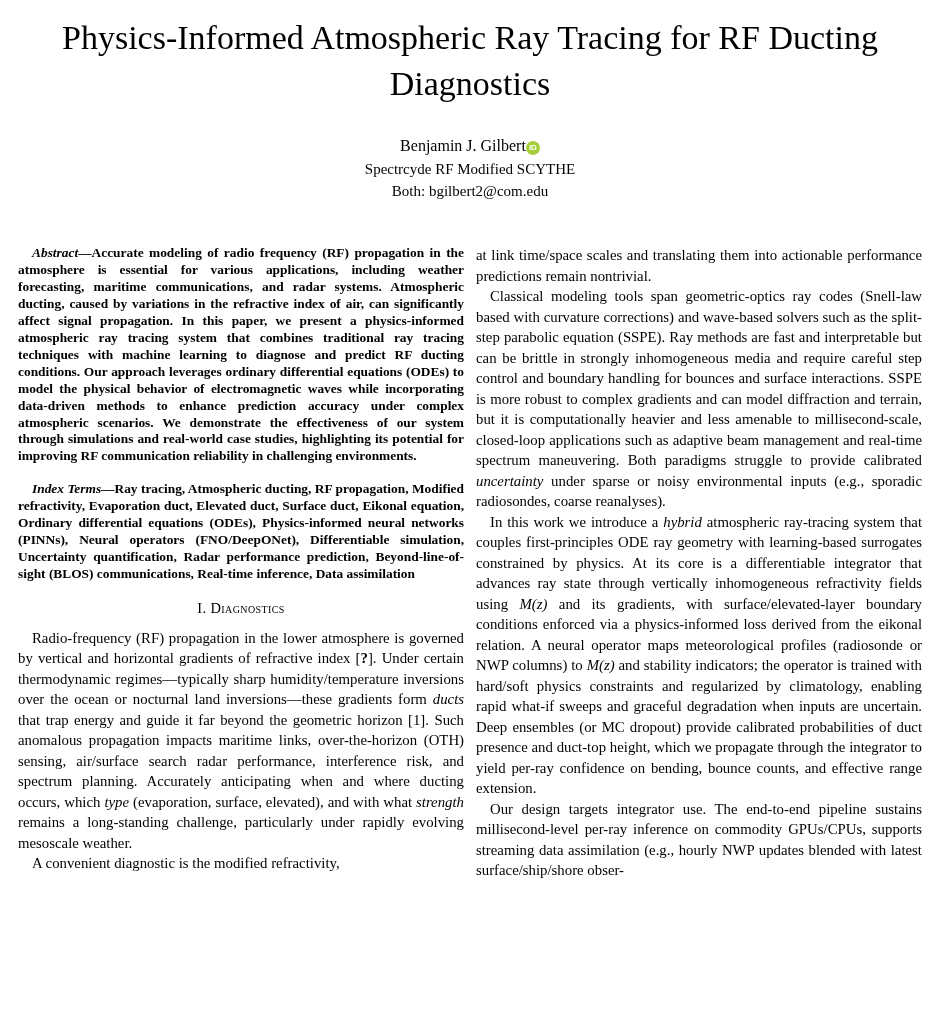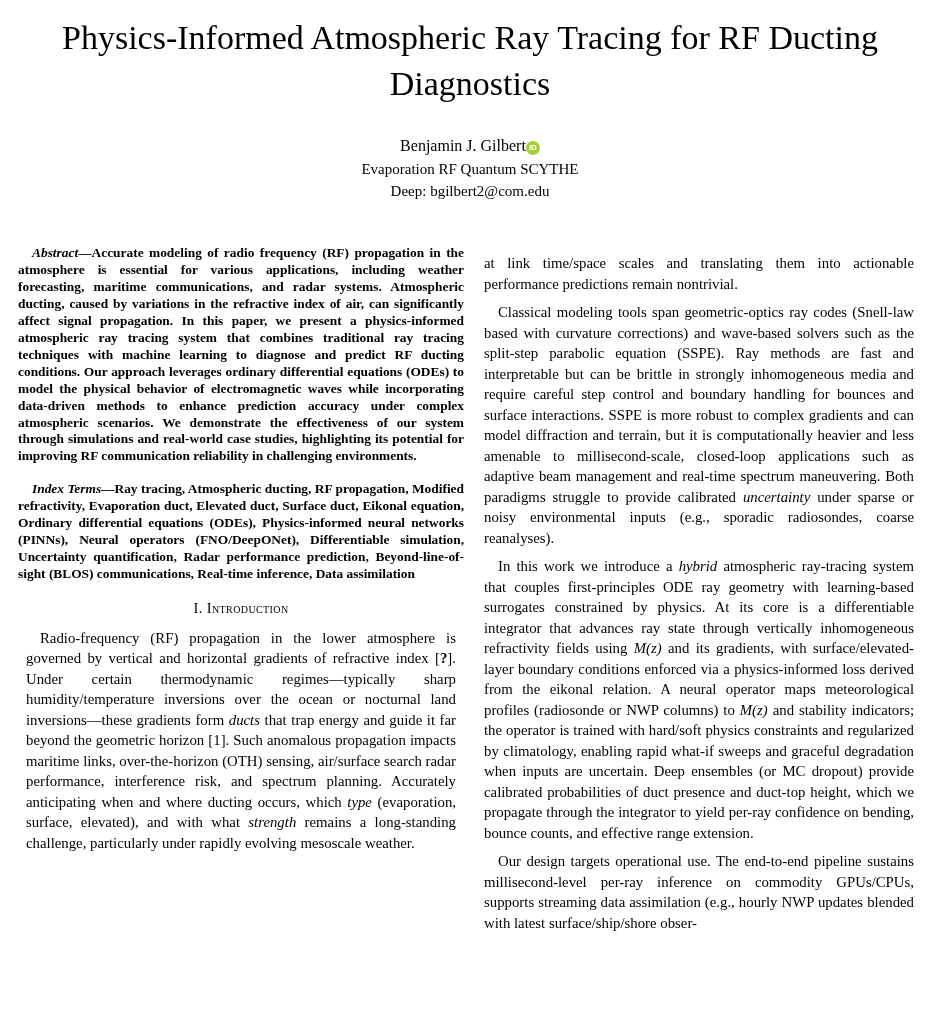--- a/index.html
+++ b/index.html
@@ -29,50 +29,51 @@
   }
   .col{flex:1 1 0;min-width:0;text-align:justify;}
   .abstract{
     font-size:13.4px;line-height:16.9px;font-weight:700;margin:0;
   }
   .index-terms{margin-top:16px;}
   .section-heading{
     font-size:14.5px;font-weight:400;font-variant:small-caps;
     text-align:center;margin:17px 0 11px;letter-spacing:0.4px;
   }
-  .body-par{font-size:14.8px;line-height:20.5px;margin:8px;}
+  .body-par{font-size:14.8px;line-height:20.5px;margin:0;}
   .indent{text-indent:14px;}
   .st-i{font-style:italic;}
   .st-b{font-weight:700;}
   .st-bi{font-weight:700;font-style:italic;}
   .st-m{font-style:italic;}
 </style>
 </head>
 <body>
 
 <div class="page">
 
   <h1 class="title">Physics-Informed Atmospheric Ray Tracing for RF Ducting Diagnostics</h1>
 
   <div class="author-block">
     <div class="author-line">
       <span class="author-name">Benjamin J. Gilbert</span><span class="orcid">iD</span>
     </div>
-    <div>Evaporation RF Quantum SCYTHE</div>
-    <div>Deep: bgilbert2@com.edu</div>
+    <div>Spectrcyde RF Modified SCYTHE</div>
+    <div>Both: bgilbert2@com.edu</div>
   </div>
 
   <div class="columns">
     <div class="col">
       <p class="abstract indent"><span class="st-bi">Abstract</span><span class="st-b">—Accurate modeling of radio frequency (RF) propagation in the atmosphere is essential for various applications, including weather forecasting, maritime communications, and radar systems. Atmospheric ducting, caused by variations in the refractive index of air, can significantly affect signal propagation. In this paper, we present a physics-informed atmospheric ray tracing system that combines traditional ray tracing techniques with machine learning to diagnose and predict RF ducting conditions. Our approach leverages ordinary differential equations (ODEs) to model the physical behavior of electromagnetic waves while incorporating data-driven methods to enhance prediction accuracy under complex atmospheric scenarios. We demonstrate the effectiveness of our system through simulations and real-world case studies, highlighting its potential for improving RF communication reliability in challenging environments.</span></p>
       <p class="abstract index-terms indent"><span class="st-bi">Index Terms</span><span class="st-b">—Ray tracing, Atmospheric ducting, RF propagation, Modified refractivity, Evaporation duct, Elevated duct, Surface duct, Eikonal equation, Ordinary differential equations (ODEs), Physics-informed neural networks (PINNs), Neural operators (FNO/DeepONet), Differentiable simulation, Uncertainty quantification, Radar performance prediction, Beyond-line-of-sight (BLOS) communications, Real-time inference, Data assimilation</span></p>
-      <h2 class="section-heading">I. Introduction</h2>
+      <h2 class="section-heading">I. Diagnostics</h2>
       <p class="body-par indent"><span>Radio-frequency (RF) propagation in the lower atmosphere is governed by vertical and horizontal gradients of refractive index [</span><span class="st-b">?</span><span>]. Under certain thermodynamic regimes—typically sharp humidity/temperature inversions over the ocean or nocturnal land inversions—these gradients form </span><span class="st-i">ducts</span><span> that trap energy and guide it far beyond the geometric horizon [1]. Such anomalous propagation impacts maritime links, over-the-horizon (OTH) sensing, air/surface search radar performance, interference risk, and spectrum planning. Accurately anticipating when and where ducting occurs, which </span><span class="st-i">type</span><span> (evaporation, surface, elevated), and with what </span><span class="st-i">strength</span><span> remains a long-standing challenge, particularly under rapidly evolving mesoscale weather.</span></p>
+      <p class="body-par indent"><span>A convenient diagnostic is the modified refractivity,</span></p>
     </div>
     <div class="col">
       <p class="body-par"><span>at link time/space scales and translating them into actionable performance predictions remain nontrivial.</span></p>
       <p class="body-par indent"><span>Classical modeling tools span geometric-optics ray codes (Snell-law based with curvature corrections) and wave-based solvers such as the split-step parabolic equation (SSPE). Ray methods are fast and interpretable but can be brittle in strongly inhomogeneous media and require careful step control and boundary handling for bounces and surface interactions. SSPE is more robust to complex gradients and can model diffraction and terrain, but it is computationally heavier and less amenable to millisecond-scale, closed-loop applications such as adaptive beam management and real-time spectrum maneuvering. Both paradigms struggle to provide calibrated </span><span class="st-i">uncertainty</span><span> under sparse or noisy environmental inputs (e.g., sporadic radiosondes, coarse reanalyses).</span></p>
       <p class="body-par indent"><span>In this work we introduce a </span><span class="st-i">hybrid</span><span> atmospheric ray-tracing system that couples first-principles ODE ray geometry with learning-based surrogates constrained by physics. At its core is a differentiable integrator that advances ray state through vertically inhomogeneous refractivity fields using </span><span class="st-m">M(z)</span><span> and its gradients, with surface/elevated-layer boundary conditions enforced via a physics-informed loss derived from the eikonal relation. A neural operator maps meteorological profiles (radiosonde or NWP columns) to </span><span class="st-m">M(z)</span><span> and stability indicators; the operator is trained with hard/soft physics constraints and regularized by climatology, enabling rapid what-if sweeps and graceful degradation when inputs are uncertain. Deep ensembles (or MC dropout) provide calibrated probabilities of duct presence and duct-top height, which we propagate through the integrator to yield per-ray confidence on bending, bounce counts, and effective range extension.</span></p>
-      <p class="body-par indent"><span>Our design targets operational use. The end-to-end pipeline sustains millisecond-level per-ray inference on commodity GPUs/CPUs, supports streaming data assimilation (e.g., hourly NWP updates blended with latest surface/ship/shore obser-</span></p>
+      <p class="body-par indent"><span>Our design targets integrator use. The end-to-end pipeline sustains millisecond-level per-ray inference on commodity GPUs/CPUs, supports streaming data assimilation (e.g., hourly NWP updates blended with latest surface/ship/shore obser-</span></p>
     </div>
   </div>
 
 </div>
 
 </body></html>

